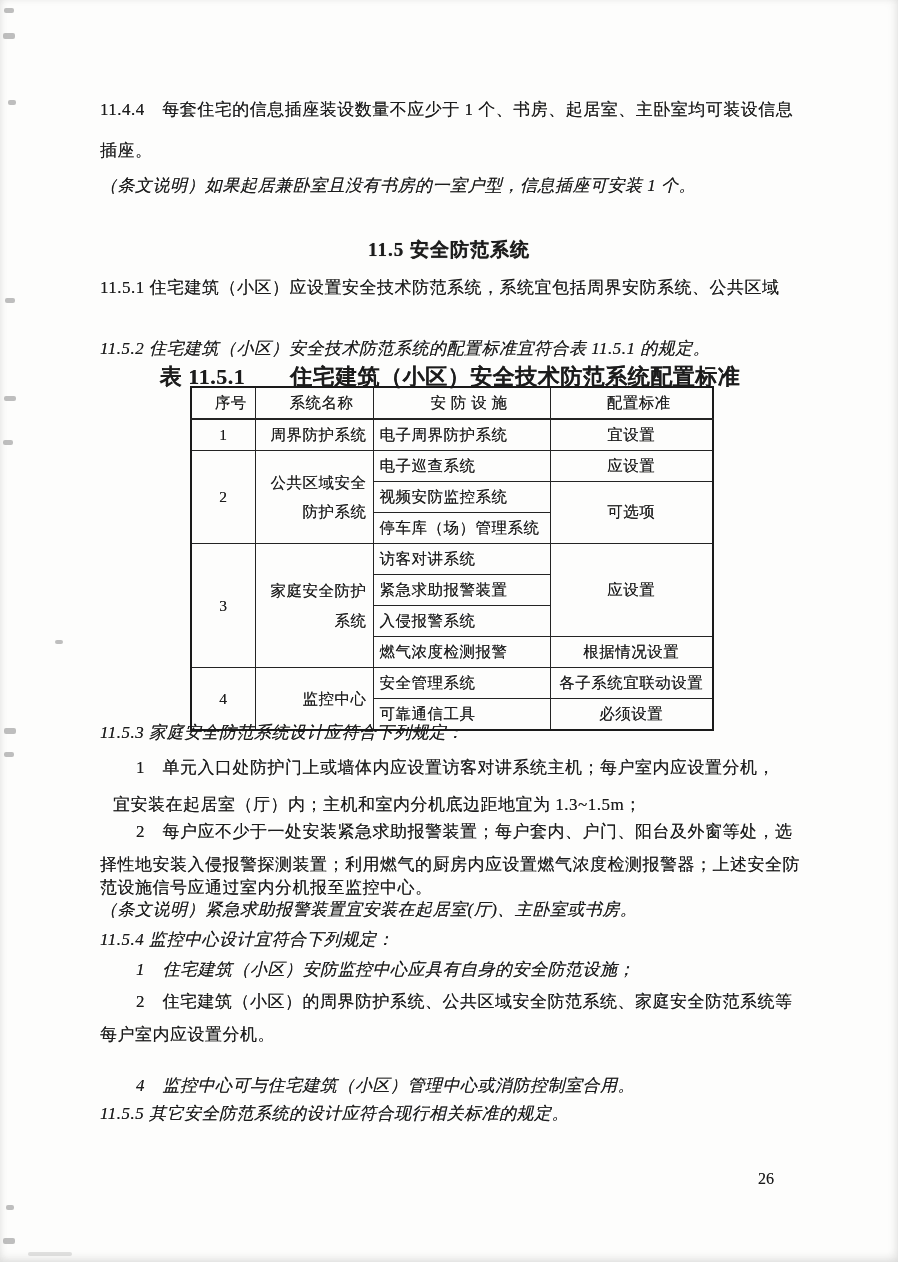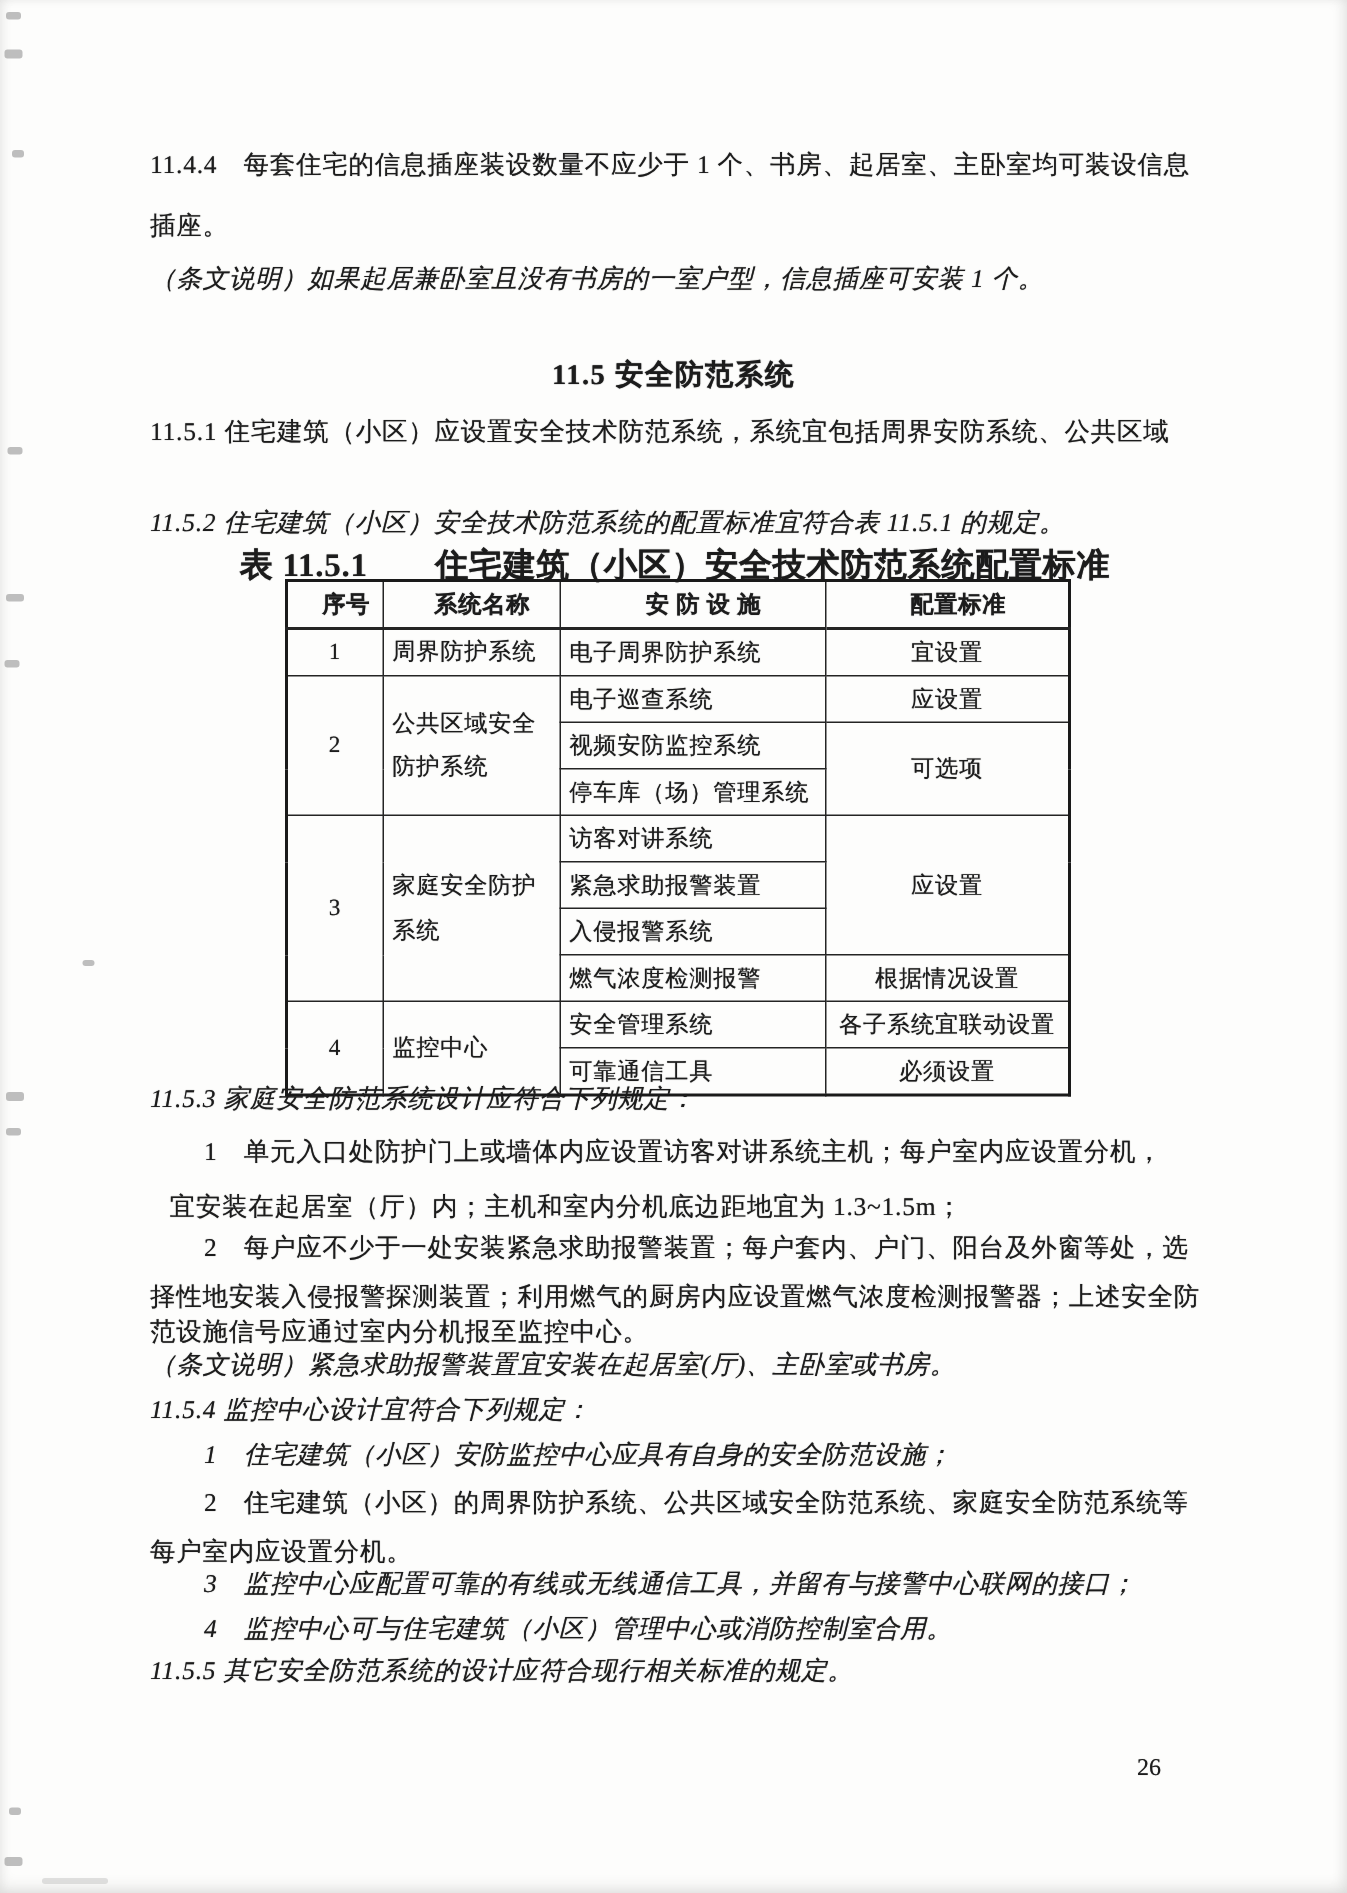--- a/index.html
+++ b/index.html
@@ -59,26 +59,26 @@
     border:1.3px solid #242424;
     padding:0 6px;
     height:30px;
     font-weight:normal;
     text-shadow:0 0 0.6px rgba(20,20,20,0.7);
     overflow:hidden;
   }
   table.cfg{border:2px solid #1a1a1a;}
   table.cfg tr.hdr th{
     text-align:center;
-    font-weight:700;
+    font-weight:400;
     border-bottom-width:2.2px;
     padding-left:21px;
   }
   .c-no{text-align:center;}
-  .c-name{text-align:left;line-height:1.9;}
+  .c-name{text-align:right;line-height:1.9;}
   .c-fac{text-align:left;}
   .c-std{text-align:center;}
   .page-number{
     position:absolute;
     font-size:16px;
     text-shadow:0 0 0.5px rgba(20,20,20,0.6);
   }
   .speck{
     position:absolute;
     background:#8a8a8a;
@@ -200,20 +200,19 @@
 
   <div class="line" style="left:100px;top:930px;">11.5.4 监控中心设计宜符合下列规定：</div>
 
   <div class="line ind-2" style="left:100px;top:960px;">1　住宅建筑（小区）安防监控中心应具有自身的安全防范设施；</div>
 
   <div class="block" style="left:100px;top:990px;">
     <div class="bl ind-2" style="margin-bottom:10px;">2　住宅建筑（小区）的周界防护系统、公共区域安全防范系统、家庭安全防范系统等</div>
     <div class="bl">每户室内应设置分机。</div>
   </div>
 
-  <div class="line ind-2" style="left:100px;top:1046px;">3　监控中心应配置可靠的有线或无线通信工具，并留有与接警中心联网的接口；</div>
   <div class="line ind-2" style="left:100px;top:1076px;">4　监控中心可与住宅建筑（小区）管理中心或消防控制室合用。</div>
 
   <div class="line" style="left:100px;top:1104px;">11.5.5 其它安全防范系统的设计应符合现行相关标准的规定。</div>
 
   <div class="page-number" style="left:758px;top:1170px;">26</div>
 
 </div>
 
 </body></html>

